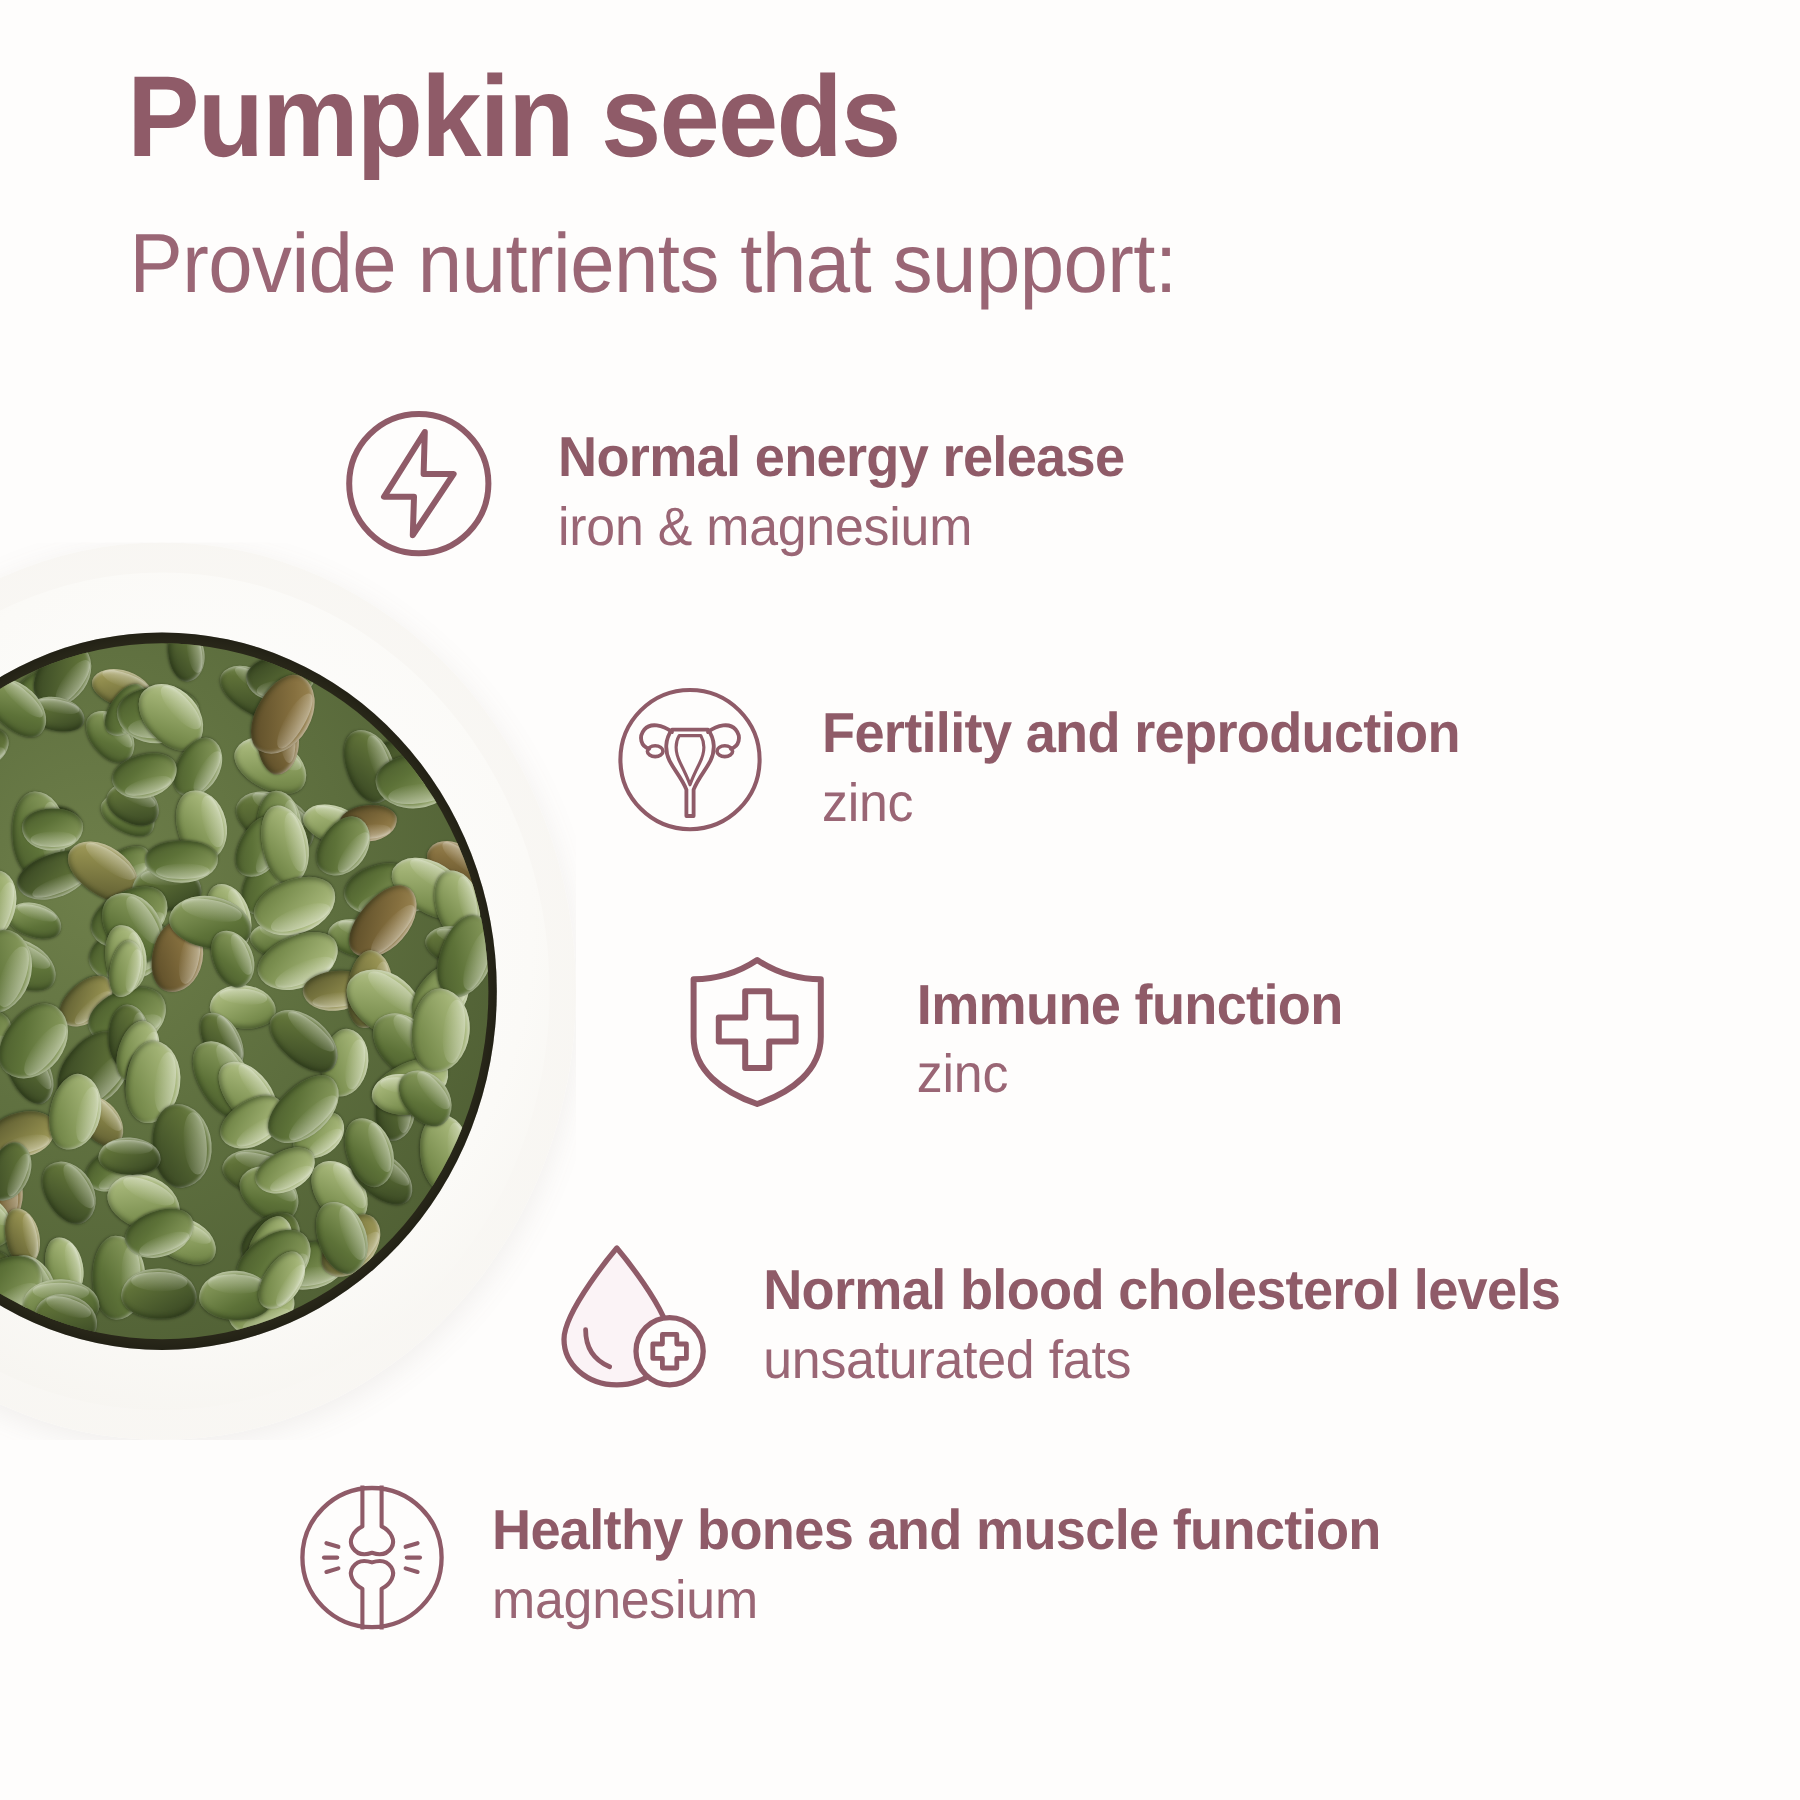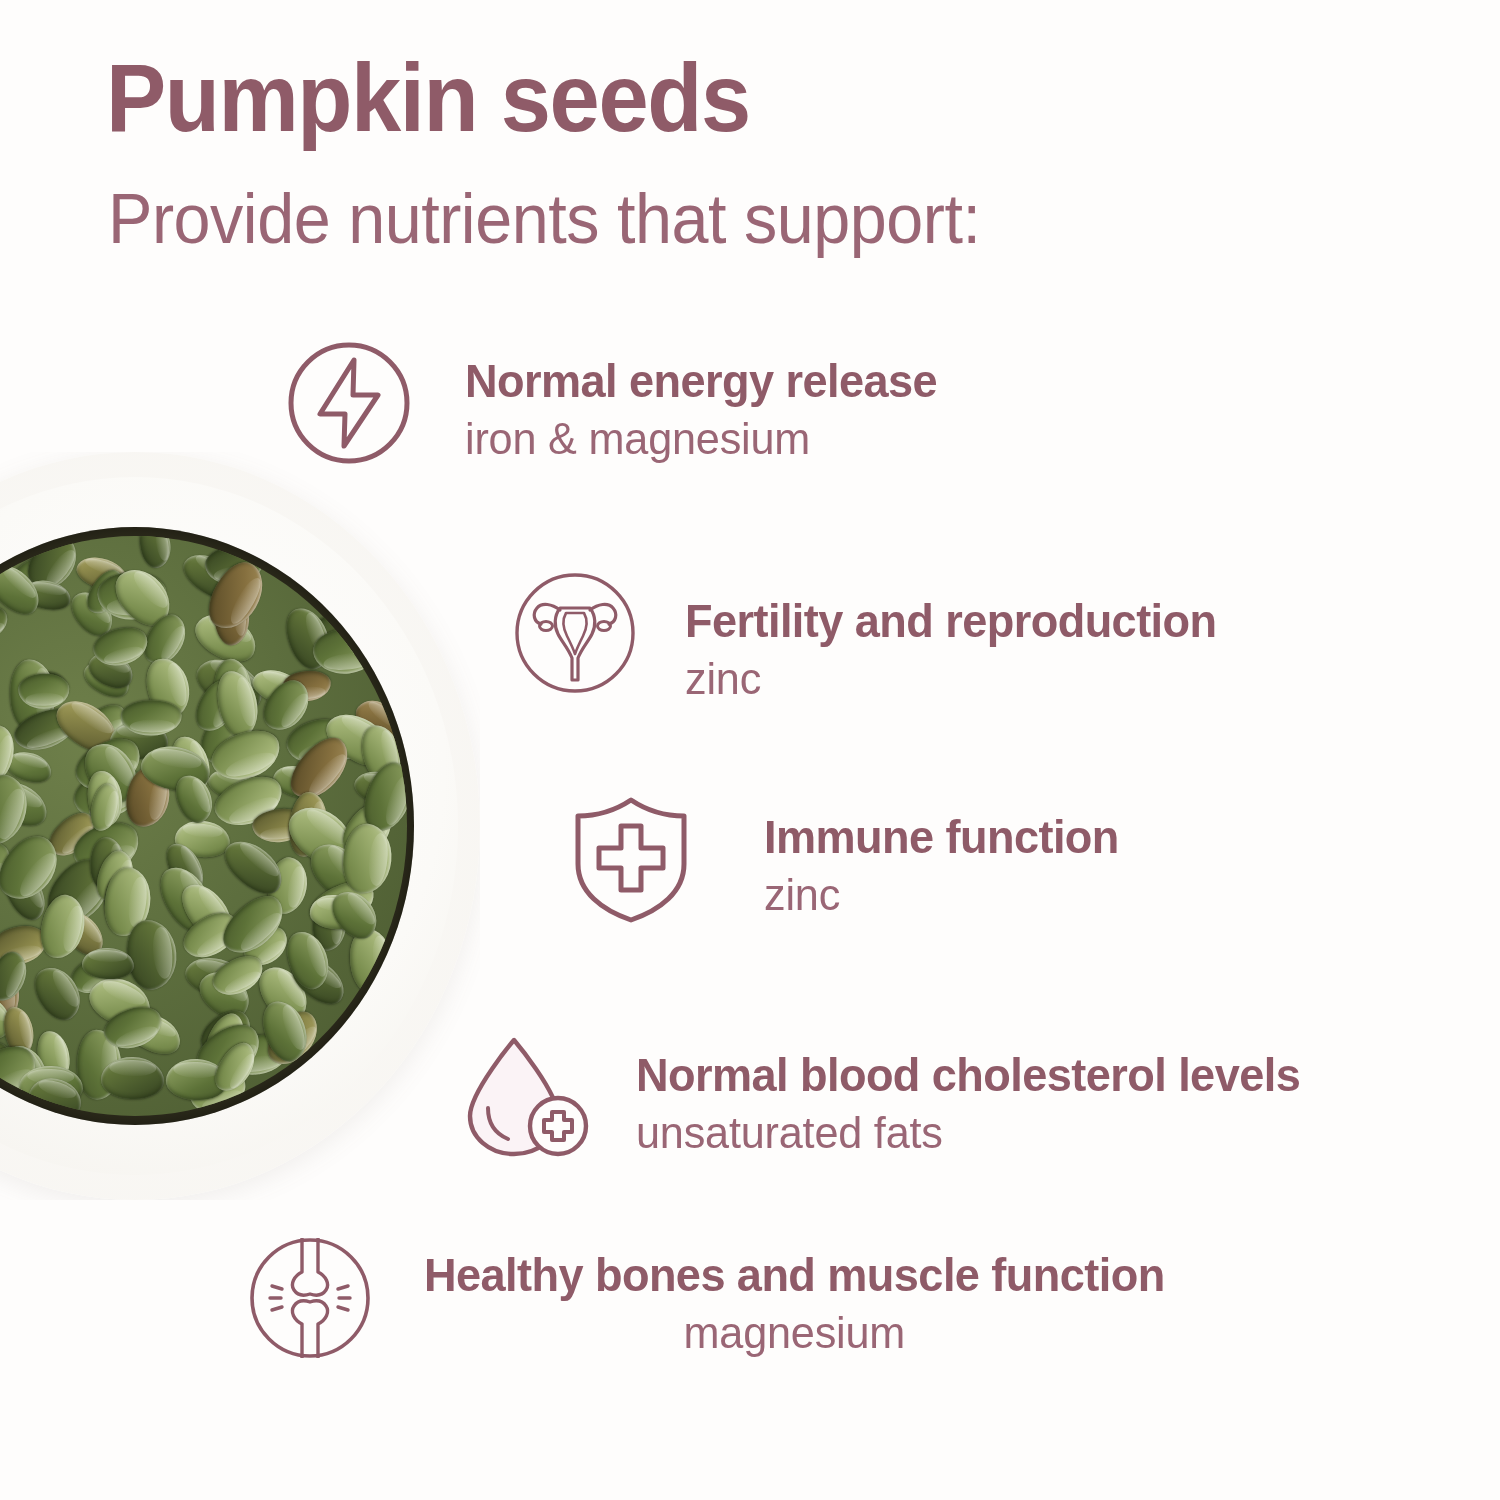--- a/index.html
+++ b/index.html
@@ -338,21 +338,21 @@
         <path d="M56 45 C52 52 53 60 57 68 C60 74 63 80 65 86 C67 80 70 74 73 68
                  C77 60 78 52 74 45 Z" stroke="#8f5b68" stroke-width="2.6" stroke-linejoin="round" fill="none"></path>
 
         <path d="M50 42 C42 36 32 34 27 40 C22 46 24 54 31 56" stroke="#8f5b68" stroke-width="3.2" stroke-linecap="round" fill="none"></path>
         <ellipse cx="36" cy="58" rx="6.5" ry="4.5" stroke="#8f5b68" stroke-width="3" fill="none"></ellipse>
 
         <path d="M80 42 C88 36 98 34 103 40 C108 46 106 54 99 56" stroke="#8f5b68" stroke-width="3.2" stroke-linecap="round" fill="none"></path>
         <ellipse cx="94" cy="58" rx="6.5" ry="4.5" stroke="#8f5b68" stroke-width="3" fill="none"></ellipse>
       </svg>
     </div>
-    <div class="btext" style="left:175px; top:28px;">
+    <div class="btext" style="left:175px; top:18px;">
       <div class="bhead">Fertility and reproduction</div>
       <div class="bsub">zinc</div>
     </div>
   </div>
 
   <div class="benefit" style="left:568px; top:792px;">
     <div class="icon-wrap ico">
       <svg width="126" height="134" viewBox="0 0 126 134" fill="none">
         <path d="M10 24 C30 24 48 18 63 8 C78 18 96 24 116 24
                  L116 72 C116 100 92 118 63 128 C34 118 10 100 10 72 Z" stroke="#8f5b68" stroke-width="5" stroke-linejoin="round" fill="none"></path>
@@ -393,19 +393,19 @@
 
         <path d="M28 54 L38 57" stroke="#8f5b68" stroke-width="3.4" stroke-linecap="round"></path>
         <path d="M26 66 L37 66" stroke="#8f5b68" stroke-width="3.4" stroke-linecap="round"></path>
         <path d="M28 78 L38 75" stroke="#8f5b68" stroke-width="3.4" stroke-linecap="round"></path>
 
         <path d="M104 54 L94 57" stroke="#8f5b68" stroke-width="3.4" stroke-linecap="round"></path>
         <path d="M106 66 L95 66" stroke="#8f5b68" stroke-width="3.4" stroke-linecap="round"></path>
         <path d="M104 78 L94 75" stroke="#8f5b68" stroke-width="3.4" stroke-linecap="round"></path>
       </svg>
     </div>
-    <div class="btext" style="left:180px; top:18px;text-align:center;">
+    <div class="btext" style="left:166px; top:18px;">
       <div class="bhead">Healthy bones and muscle function</div>
       <div class="bsub">magnesium</div>
     </div>
   </div>
 
 </div>
 
 </body></html>

